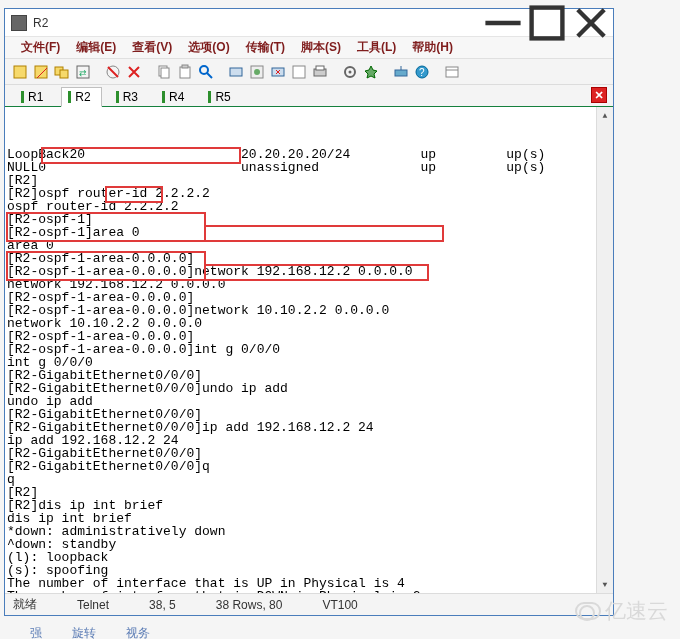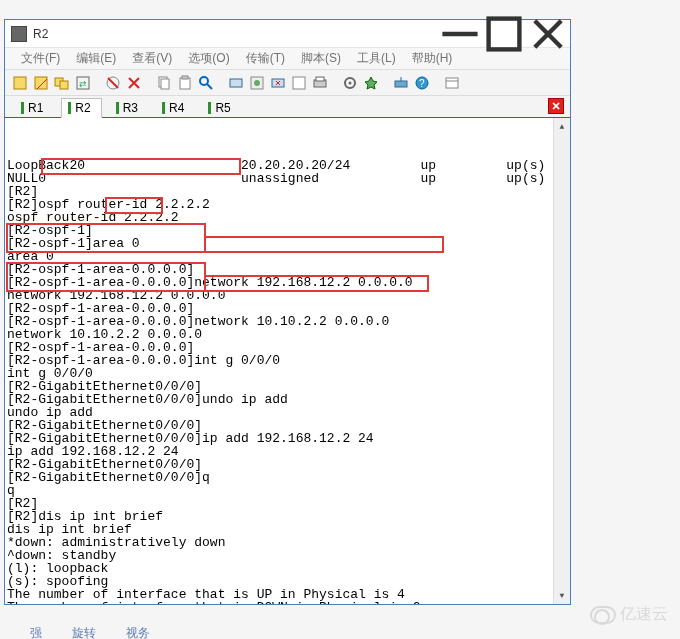--- a/index.html
+++ b/index.html
@@ -8,23 +8,23 @@
     font-size: 12px;
     background: #f5f5f5;
     width: 680px;
     height: 639px;
     overflow: hidden;
     position: relative;
   }
   .window {
     border: 1px solid #4a7dbb;
     background: #fff;
-    width: 567px;
+    width: 610px;
     margin-left: 4px;
-    margin-top: 19px;
+    margin-top: 8px;
   }
   .titlebar {
     height: 28px;
     background: #fff;
     border-bottom: 1px solid #e5e5e5;
     display: flex;
     align-items: center;
     padding-left: 6px;
   }
   .app-icon {
@@ -44,21 +44,22 @@
     height: 22px;
     background: #f7f7f7;
     display: flex;
     align-items: center;
     padding-left: 8px;
     border-bottom: 1px solid #e0e0e0;
   }
   .menu-item {
     padding: 2px 8px;
     font-size: 12px;
-    color: #737373;
+    color: #7f1d1d;
+    font-weight: bold;
   }
   .toolbar {
     height: 26px;
     background: #f4f4f4;
     display: flex;
     align-items: center;
     padding-left: 6px;
     gap: 3px;
     border-bottom: 1px solid #dcdcdc;
   }
@@ -146,21 +147,21 @@
     align-items: center;
     font-size: 12px;
     color: #333;
     padding-left: 8px;
     gap: 40px;
   }
   .watermark {
     position: absolute;
     right: 12px; bottom: 14px;
     color: #d9d9d9;
-    font-size: 16px;
+    font-size: 21px;
     display: flex; align-items: center;
   }
   .watermark .circ {
     width: 26px; height: 18px;
     border: 2px solid #d9d9d9;
     border-radius: 10px;
     margin-right: 4px;
     position: relative;
   }
   .watermark .circ::after{
@@ -354,20 +355,27 @@
   </div>
 
   <div class="terminal" id="terminal">
     <div class="scrollbar">
       <div class="arrow">▲</div>
       <div style="flex:1"></div>
       <div class="arrow">▼</div>
     </div>
   <div class="line">LoopBack20                    20.20.20.20/24         up         up(s)</div><div class="line">NULL0                         unassigned             up         up(s)</div><div class="line">[R2]</div><div class="line">[R2]ospf router-id 2.2.2.2</div><div class="line">ospf router-id 2.2.2.2</div><div class="line">[R2-ospf-1]</div><div class="line">[R2-ospf-1]area 0</div><div class="line">area 0</div><div class="line">[R2-ospf-1-area-0.0.0.0]</div><div class="line">[R2-ospf-1-area-0.0.0.0]network 192.168.12.2 0.0.0.0</div><div class="line">network 192.168.12.2 0.0.0.0</div><div class="line">[R2-ospf-1-area-0.0.0.0]</div><div class="line">[R2-ospf-1-area-0.0.0.0]network 10.10.2.2 0.0.0.0</div><div class="line">network 10.10.2.2 0.0.0.0</div><div class="line">[R2-ospf-1-area-0.0.0.0]</div><div class="line">[R2-ospf-1-area-0.0.0.0]int g 0/0/0</div><div class="line">int g 0/0/0</div><div class="line">[R2-GigabitEthernet0/0/0]</div><div class="line">[R2-GigabitEthernet0/0/0]undo ip add</div><div class="line">undo ip add</div><div class="line">[R2-GigabitEthernet0/0/0]</div><div class="line">[R2-GigabitEthernet0/0/0]ip add 192.168.12.2 24</div><div class="line">ip add 192.168.12.2 24</div><div class="line">[R2-GigabitEthernet0/0/0]</div><div class="line">[R2-GigabitEthernet0/0/0]q</div><div class="line">q</div><div class="line">[R2]</div><div class="line">[R2]dis ip int brief</div><div class="line">dis ip int brief</div><div class="line">*down: administratively down</div><div class="line">^down: standby</div><div class="line">(l): loopback</div><div class="line">(s): spoofing</div><div class="line">The number of interface that is UP in Physical is 4</div><div class="line">The number of interface that is DOWN in Physical is 2</div><div class="hl" style="top: 40px; left: 36px; width: 200px; height: 17px;"></div><div class="hl" style="top: 79px; left: 100px; width: 58px; height: 17px;"></div><div class="hl" style="top: 105px; left: 1px; width: 200px; height: 30px;"></div><div class="hl" style="top: 118px; left: 199px; width: 240px; height: 17px;"></div><div class="hl" style="top: 144px; left: 1px; width: 200px; height: 30px;"></div><div class="hl" style="top: 157px; left: 199px; width: 225px; height: 17px;"></div></div>
 
+  <div class="statusbar">
+    <span>就绪</span>
+    <span>Telnet</span>
+    <span>38,  5</span>
+    <span>38 Rows, 80</span>
+    <span>VT100</span>
+  </div>
 
 </div>
 
 <div class="watermark">
   <span class="circ"></span>
   <span>亿速云</span>
 </div>
 
 <div class="bottom-strip">
   <span>强</span>

